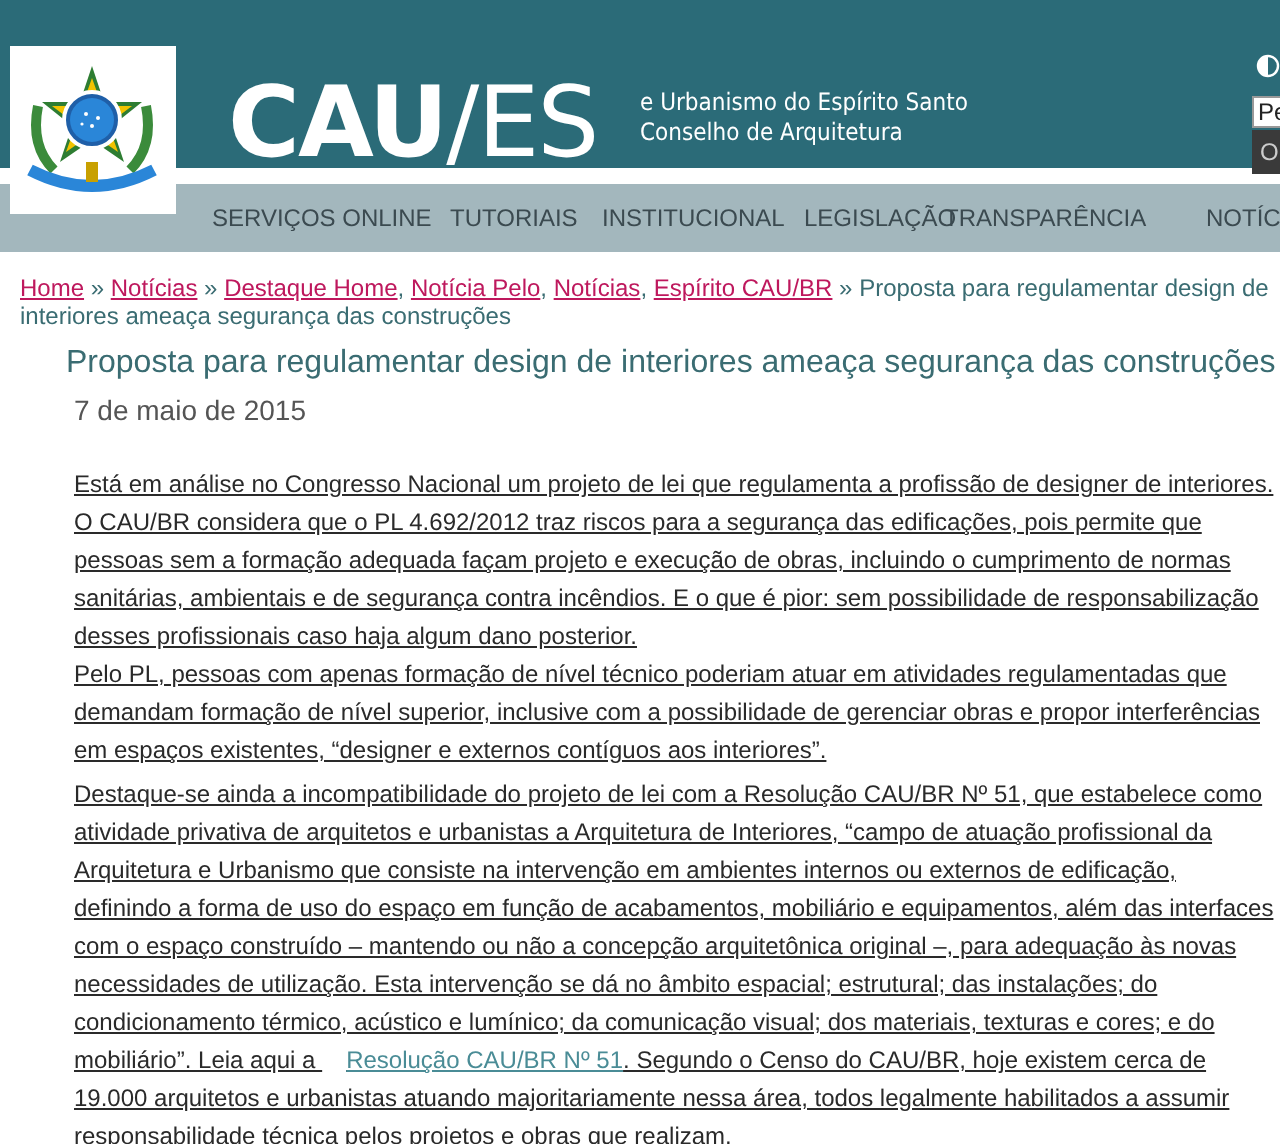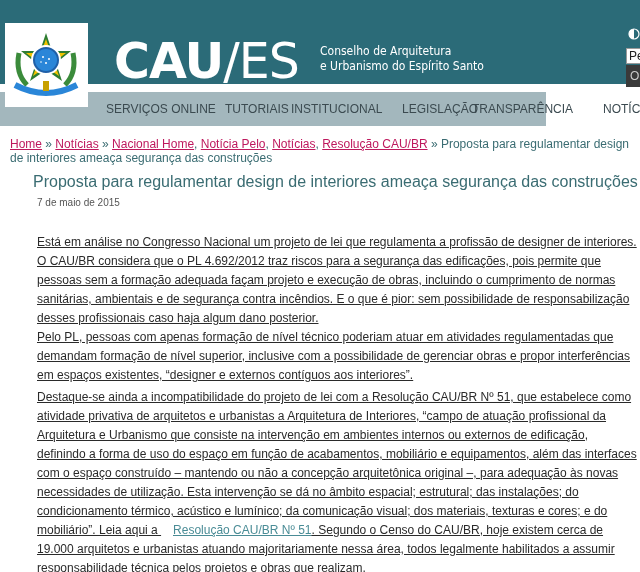--- a/index.html
+++ b/index.html
@@ -10,38 +10,38 @@
   .logo-text { position:absolute; left:114px; top:36px; color:#ffffff; font-family:"DejaVu Sans", sans-serif; font-size:49px; letter-spacing:-1px; line-height:52px; }
   .logo-text .bold { font-weight:bold; }
   .logo-text .slash { font-weight:normal; }
   .logo-text .light { font-weight:normal; }
   .council { position:absolute; left:320px; top:44px; color:#ffffff; font-family:"DejaVu Sans Condensed","DejaVu Sans", sans-serif; font-size:12px; line-height:15px; }
   .council span { display:block; }
   .contrast-icon { position:absolute; left:628px; top:26px; width:12px; height:12px; }
   .search-input { position:absolute; left:626px; top:48px; width:20px; height:16px; background:#ffffff; border:1px solid #999; font-size:12px; padding:0 0 0 2px; box-sizing:border-box; line-height:14px; color:#222; overflow:hidden; white-space:nowrap; }
   .search-btn { position:absolute; left:626px; top:65px; width:20px; height:22px; background:#3a3a3a; color:#ccc; font-size:12px; line-height:22px; padding-left:4px; box-sizing:border-box; overflow:hidden; }
   .white-line { position:absolute; left:0; top:88px; width:640px; height:4px; background:#ffffff; }
-  .nav { position:absolute; left:0; top:92px; width:546px; height:34px; background:#a3b7bd; }
+  .nav { position:absolute; left:0; top:92px; width:640px; height:34px; background:#a3b7bd; }
   .nav-item { position:absolute; top:10px; font-size:12px; color:#3b4a50; white-space:nowrap; }
   .breadcrumb { position:absolute; left:10px; top:137px; width:625px; font-size:12px; line-height:14px; color:#3a6c72; }
   .breadcrumb a { color:#be185d; text-decoration:underline; }
   .breadcrumb .sep { color:#3a6c72; }
   .title { position:absolute; left:33px; top:173px; font-size:16px; color:#3a6c72; white-space:nowrap; }
-  .date { position:absolute; left:37px; top:197px; font-size:10px; color:#555; }
+  .date { position:absolute; left:37px; top:197px; font-size:14px; color:#555; }
   .para { position:absolute; left:37px; width:600px; font-size:12px; line-height:19px; color:#2a2a2a; margin:0;text-decoration:underline; }
   .para a { color:#4a8c96; text-decoration:underline;margin-left:12px; }
 </style>
 </head>
 <body>
 
 <div class="header">
   <div class="logo-text"><span class="bold">CAU</span><span class="slash">/</span><span class="light">ES</span></div>
   <div class="council">
+    <span>e Urbanismo do Espírito Santo</span>
     <span>Conselho de Arquitetura</span>
-    <span>e Urbanismo do Espírito Santo</span>
   </div>
   <div class="contrast-icon">
     <svg width="12" height="12" viewBox="0 0 12 12">
         <circle cx="6" cy="6" r="5" fill="none" stroke="#ffffff" stroke-width="1.2"></circle>
         <path d="M6 1 A5 5 0 0 0 6 11 Z" fill="#ffffff"></path>
       </svg>
   </div>
   <div class="search-input">Pe</div>
   <div class="search-btn">O</div>
 </div>
@@ -61,26 +61,26 @@
     <path d="M10 62 Q41 78 72 62" stroke="#2a86d8" stroke-width="6" fill="none"></path>
     <rect x="38" y="58" width="6" height="10" fill="#c8a000"></rect>
   </svg>
 </div>
 
 <div class="white-line"></div>
 
 <div class="nav">
   <span class="nav-item" style="left:106px">SERVIÇOS ONLINE</span>
   <span class="nav-item" style="left:225px">TUTORIAIS</span>
-  <span class="nav-item" style="left:291px">INSTITUCIONAL</span>
+  <span class="nav-item" style="left:301px">INSTITUCIONAL</span>
   <span class="nav-item" style="left:402px">LEGISLAÇÃO</span>
   <span class="nav-item" style="left:472px">TRANSPARÊNCIA</span>
   <span class="nav-item" style="left:603px">NOTÍCIAS</span>
 </div>
 
-<div class="breadcrumb"><a>Home</a><span class="sep"> » </span><a>Notícias</a><span class="sep"> » </span><a>Nacional Home</a><span>, </span><a>Notícia Pelo</a><span>, </span><a>Notícias</a><span>, </span><a>Resolução CAU/BR</a><span class="sep"> » </span><span>Proposta para regulamentar design de interiores ameaça segurança das construções</span></div>
+<div class="breadcrumb"><a>Home</a><span class="sep"> » </span><a>Notícias</a><span class="sep"> » </span><a>Destaque Home</a><span>, </span><a>Notícia Pelo</a><span>, </span><a>Notícias</a><span>, </span><a>Espírito CAU/BR</a><span class="sep"> » </span><span>Proposta para regulamentar design de interiores ameaça segurança das construções</span></div>
 
 <div class="title">Proposta para regulamentar design de interiores ameaça segurança das construções</div>
 <div class="date">7 de maio de 2015</div>
 
 <p class="para" style="top:233px">Está em análise no Congresso Nacional um projeto de lei que regulamenta a profissão de designer de interiores. O CAU/BR considera que o PL 4.692/2012 traz riscos para a segurança das edificações, pois permite que pessoas sem a formação adequada façam projeto e execução de obras, incluindo o cumprimento de normas  sanitárias, ambientais e de segurança contra incêndios. E o que é pior: sem possibilidade de responsabilização desses profissionais caso haja algum dano posterior.</p>
 <p class="para" style="top:328px">Pelo PL, pessoas com apenas formação de nível técnico poderiam atuar em atividades regulamentadas que demandam formação de nível superior, inclusive com a possibilidade de gerenciar obras e propor interferências em espaços existentes, “designer e externos contíguos aos interiores”.</p>
 <p class="para" style="top:388px"><span>Destaque-se ainda a incompatibilidade do projeto de lei com a Resolução CAU/BR Nº 51, que estabelece como atividade privativa de arquitetos e urbanistas a Arquitetura de Interiores, “campo de atuação profissional da Arquitetura e Urbanismo que consiste na intervenção em ambientes internos ou externos de edificação, definindo a forma de uso do espaço em função de acabamentos, mobiliário e equipamentos, além das interfaces com o espaço construído – mantendo ou não a concepção arquitetônica original –, para adequação às novas necessidades de utilização. Esta intervenção se dá no âmbito espacial; estrutural; das instalações; do condicionamento térmico, acústico e lumínico; da comunicação visual; dos materiais, texturas e cores; e do mobiliário”. Leia aqui a </span><a>Resolução CAU/BR Nº 51</a><span>. Segundo o Censo do CAU/BR, hoje existem cerca de 19.000 arquitetos e urbanistas atuando majoritariamente nessa área, todos legalmente habilitados a assumir responsabilidade técnica pelos projetos e obras que realizam.</span></p>
 
 </body></html>

